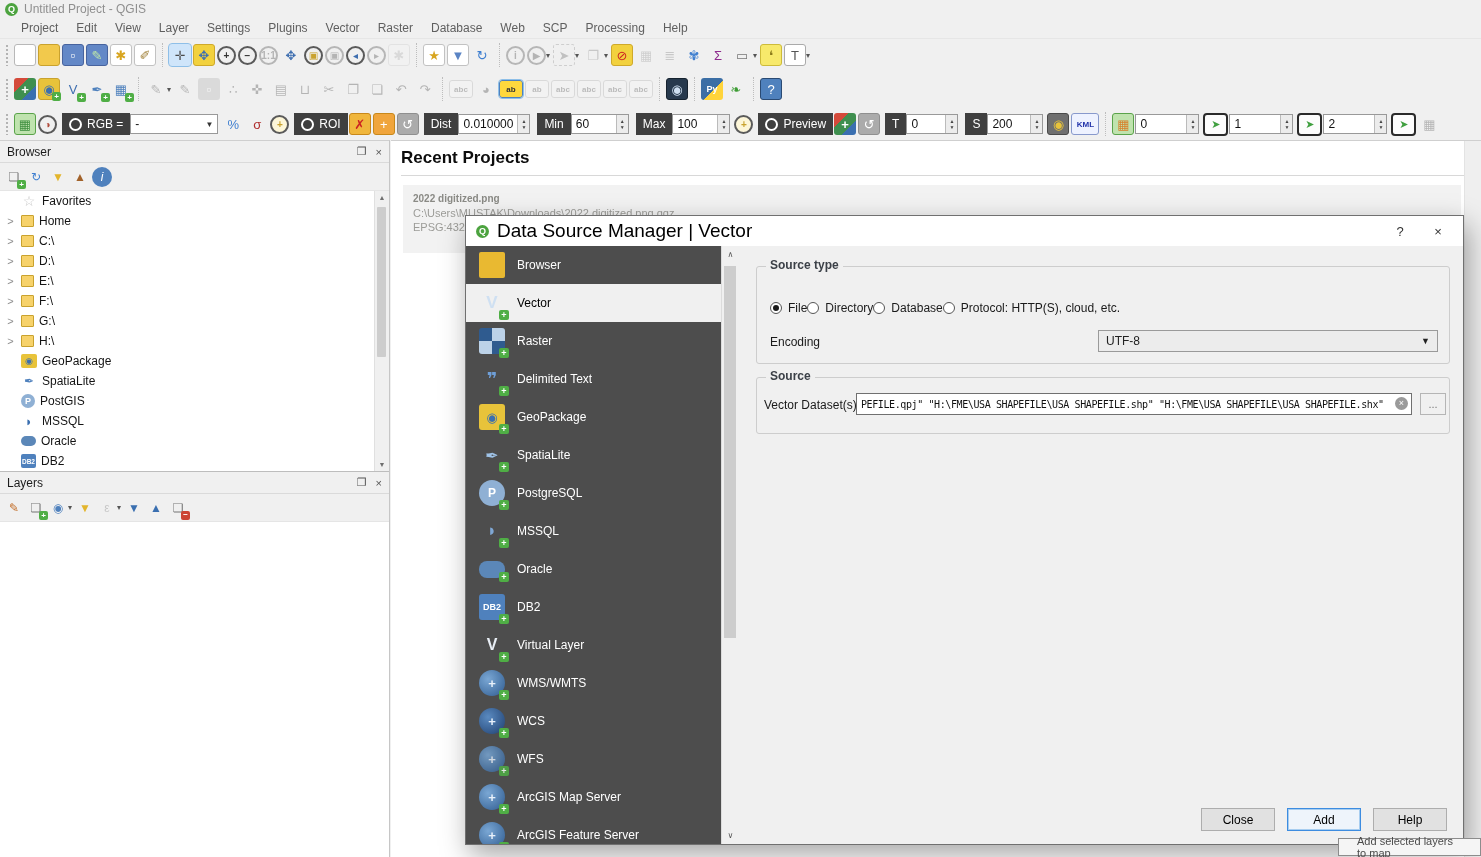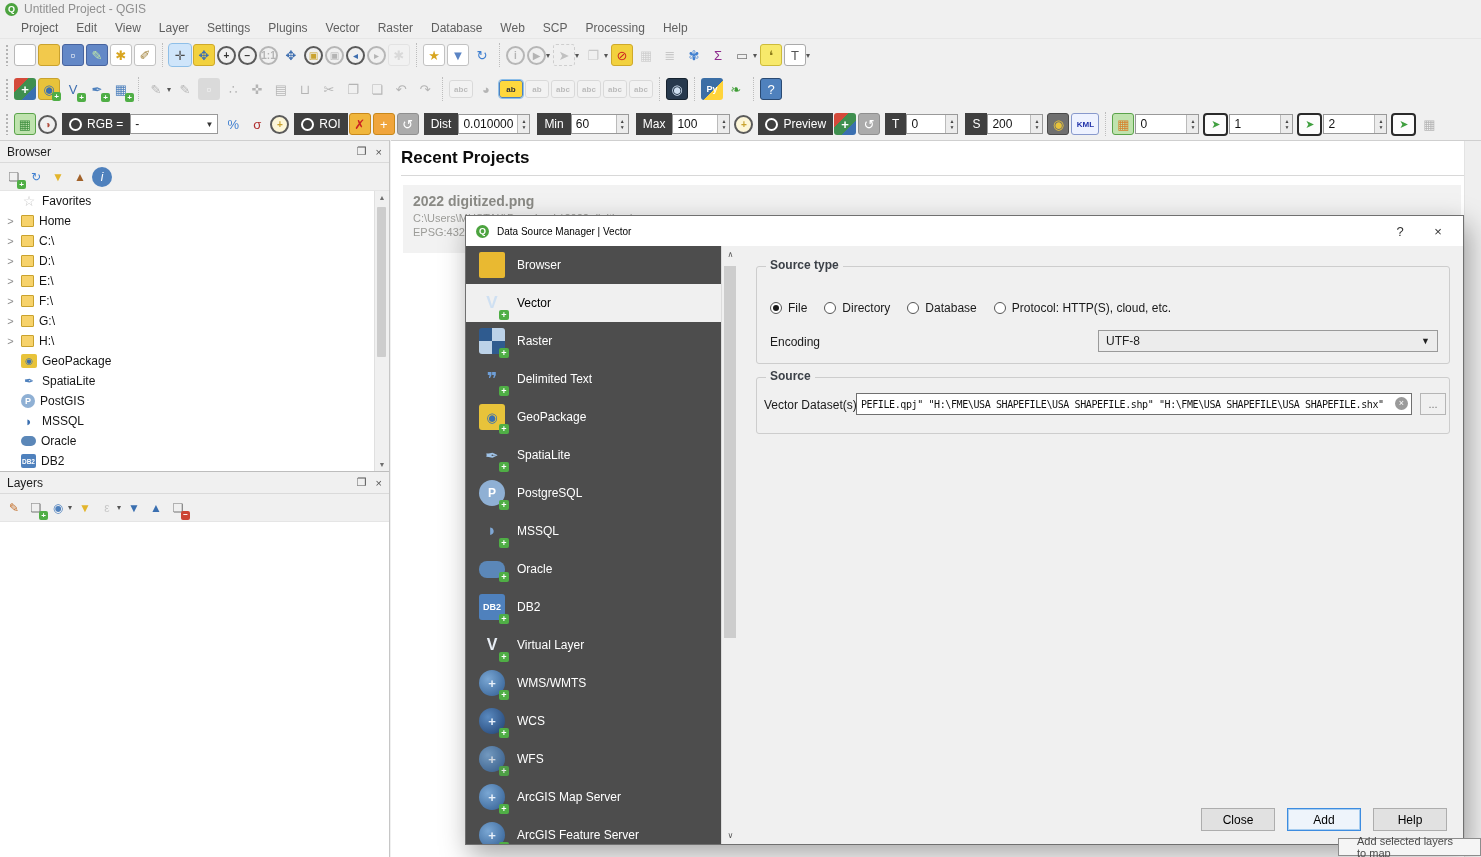--- a/index.html
+++ b/index.html
@@ -81,29 +81,29 @@
   .vscroll .arr.up{top:3px}.vscroll .arr.dn{bottom:3px}
   .vscroll .thumb{position:absolute;left:2px;width:9px;background:#cdcdcd;border-radius:1px}
   .layers-empty{flex:1;background:#fff;border-top:1px solid #e5e5e5}
 
   
   #main{position:absolute;left:391px;top:140px;right:0;bottom:0;background:#fff;border-top:1px solid #cfcfcf}
   #main .gutter{position:absolute;right:0;top:0;bottom:0;width:16px;background:#efefef;border-left:1px solid #e3e3e3}
   #recent-heading{margin:7px 0 0 10px;font-size:17px;font-weight:bold;color:#0d0d0d;
     padding-bottom:7px;border-bottom:1px solid #d8d8d8;margin-right:0}
   .recent-card{margin:9px 20px 0 12px;background:#f2f2f2;padding:8px 10px;height:52px}
-  .recent-name{font-size:14px;font-weight:bold;color:#8a8a85}
+  .recent-name{font-size:10px;font-weight:bold;color:#8a8a85}
   .recent-path{font-size:11px;color:#9c9c98;margin-top:3px}
   .recent-crs{font-size:11px;color:#9c9c98;margin-top:2px}
 
   
   #dialog{position:absolute;left:465px;top:215px;width:999px;height:630px;background:#f0f0f0;
     border:1px solid #707070;box-shadow:4px 10px 26px rgba(0,0,0,.35);display:flex;flex-direction:column;box-sizing:border-box}
   .dlg-titlebar{height:30px;background:#fff;display:flex;align-items:center;padding:0 10px;gap:8px;flex:0 0 auto}
-  .dlg-title{flex:1;font-size:10px;color:#000}
+  .dlg-title{flex:1;font-size:19px;color:#000}
   .dlg-winbtn{width:30px;text-align:center;color:#333;font-size:13px}
   .dlg-body{flex:1;display:flex;min-height:0}
   .dlg-sidebar{width:255px;background:#4d4d4d;overflow:hidden;flex:0 0 auto}
   .side-item{height:38px;display:flex;align-items:center;gap:12px;padding-left:13px;color:#fff;font-size:12px}
   .side-item.selected{background:#f0f0f0;color:#000}
   .si{width:26px;height:26px;border-radius:3px;display:inline-flex;align-items:center;justify-content:center;
       position:relative;font-weight:bold;flex:0 0 auto;box-sizing:border-box}
   .si.plus::after{content:"+";position:absolute;right:-4px;bottom:-4px;width:10px;height:10px;background:#4fae45;
       color:#fff;font-size:9px;line-height:10px;border-radius:2px;text-align:center;font-weight:bold}
   .si-browser{background:#e9b931;border-radius:2px}
@@ -122,21 +122,21 @@
   .si-wcs{background:radial-gradient(circle at 35% 35%,#5a8ac0,#1f3f6f)}
   .si-wfs{opacity:.85}
   .dlg-scroll{width:17px;background:#f0f0f0;border-left:1px solid #dcdcdc;position:relative;flex:0 0 auto}
   .dlg-scroll .arr{position:absolute;left:0;right:0;text-align:center;font-size:8px;color:#555}
   .dlg-scroll .arr.up{top:4px}.dlg-scroll .arr.dn{bottom:4px}
   .dlg-scroll .thumb{position:absolute;left:2px;width:12px;top:20px;height:372px;background:#cdcdcd}
   .dlg-content{flex:1;position:relative;background:#f0f0f0}
   .groupbox{position:absolute;border:1px solid #cdcdcd;border-radius:3px}
   .groupbox .legend{position:absolute;top:-9px;left:9px;background:#f0f0f0;padding:0 4px;font-weight:bold;color:#3c4148;font-size:12px}
   #grp-sourcetype{left:17px;top:20px;right:13px;height:96px}
-  #radio-row{position:absolute;left:31px;top:55px;display:flex;align-items:center;gap:17px}
+  #radio-row{position:absolute;left:31px;top:55px;display:flex;align-items:center;}
   .opt{display:flex;align-items:center;gap:6px;color:#1a1a1a}
   .radio{width:12px;height:12px;border-radius:50%;border:1px solid #555;background:#fff;position:relative;box-sizing:border-box;flex:0 0 auto}
   .opt.checked .radio::after{content:"";position:absolute;left:2px;top:2px;right:2px;bottom:2px;background:#1a1a1a;border-radius:50%}
   #encoding-label{position:absolute;left:31px;top:89px;color:#1a1a1a}
   #encoding-combo{position:absolute;left:359px;top:84px;width:340px;height:22px;background:#ececec;
     border:1px solid #9a9a9a;display:flex;align-items:center;padding:0 7px;box-sizing:border-box}
   #encoding-combo .ccaret{margin-left:auto;font-size:9px;color:#222}
   #grp-source{left:17px;top:131px;right:13px;height:55px}
   #ds-label{position:absolute;left:25px;top:152px;color:#1a1a1a}
   #ds-wrap{position:absolute;left:117px;top:147px;width:556px;height:22px}

